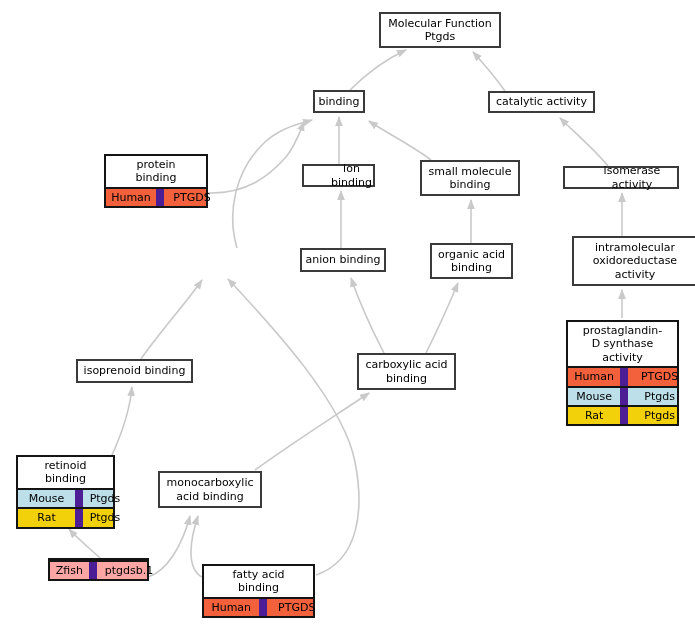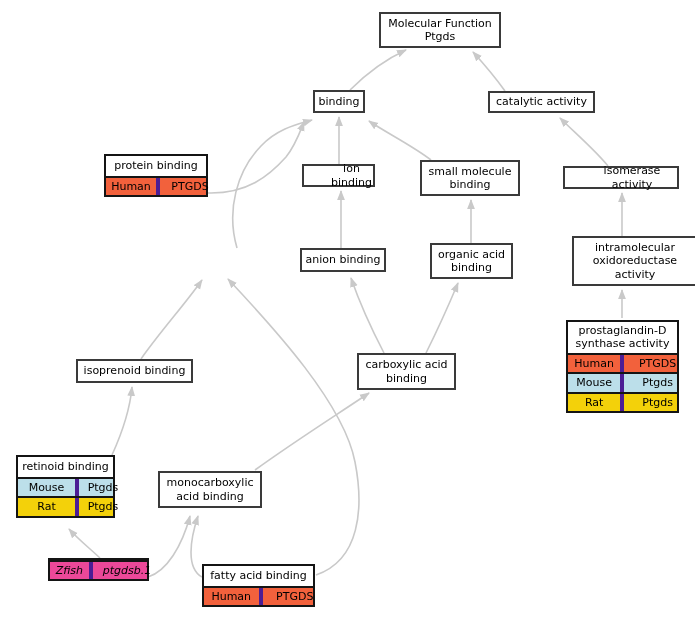--- a/index.html
+++ b/index.html
@@ -11,28 +11,28 @@
   .edge{fill:none;stroke:#c9c9c9;stroke-width:1.6px;}
   .node{
     position:absolute;box-sizing:border-box;background:#fff;
     border:2px solid #3a3a3a;
     display:flex;align-items:center;justify-content:center;
     text-align:center;font-size:11px;line-height:1.22;padding:1px 2px;
   }
   .node.tbl{display:block;padding:0;border-color:#141414;}
   .tbl .title{
     display:flex;align-items:center;justify-content:center;
-    text-align:center;padding:2px 3px;box-sizing:border-box;min-height:20px;
+    text-align:center;padding:2px 17px;box-sizing:border-box;min-height:20px;
   }
   .tbl .ann-row{display:grid;border-top:2px solid #141414;}
   .tbl .cell{
     display:flex;align-items:center;justify-content:center;
     padding:2px 2px;box-sizing:border-box;min-height:17px;
   }
-  .tbl .cell + .cell{border-left:4px solid #4c1d95;padding-left:16px;}
+  .tbl .cell + .cell{border-left:8px solid #4c1d95;padding-left:16px;}
 </style>
 </head>
 <body>
 
 <div class="canvas">
 
   <svg class="edge-layer" viewBox="0 0 695 627">
     <defs>
       <marker id="arrw" markerUnits="userSpaceOnUse" markerWidth="11" markerHeight="9" refX="9" refY="4.5" orient="auto">
         <path d="M0,0.6 L10,4.5 L0,8.4 Z" fill="#c9c9c9"></path>
@@ -139,21 +139,21 @@
       <span class="cell">Rat</span>
       <span class="cell">Ptgds</span>
     </div>
   </div>
 
   <div class="node" style="left:158px;top:471px;width:104px;height:37px;">
     <span>monocarboxylic acid binding</span>
   </div>
 
   <div class="node tbl" style="left:48px;top:558px;width:101px;">
-    <div class="ann-row" style="grid-template-columns: 40% 60%; background-color: #ec4899; font-style: italic;">
+    <div class="ann-row" style="grid-template-columns: 40% 60%; background-color: #fca5a5;">
       <span class="cell">Zfish</span>
       <span class="cell">ptgdsb.1</span>
     </div>
   </div>
 
   <div class="node tbl" style="left:202px;top:564px;width:113px;">
     <div class="title">fatty acid binding</div>
     <div class="ann-row" style="grid-template-columns: 50% 50%; background-color: rgb(242, 97, 60);">
       <span class="cell">Human</span>
       <span class="cell">PTGDS</span>

